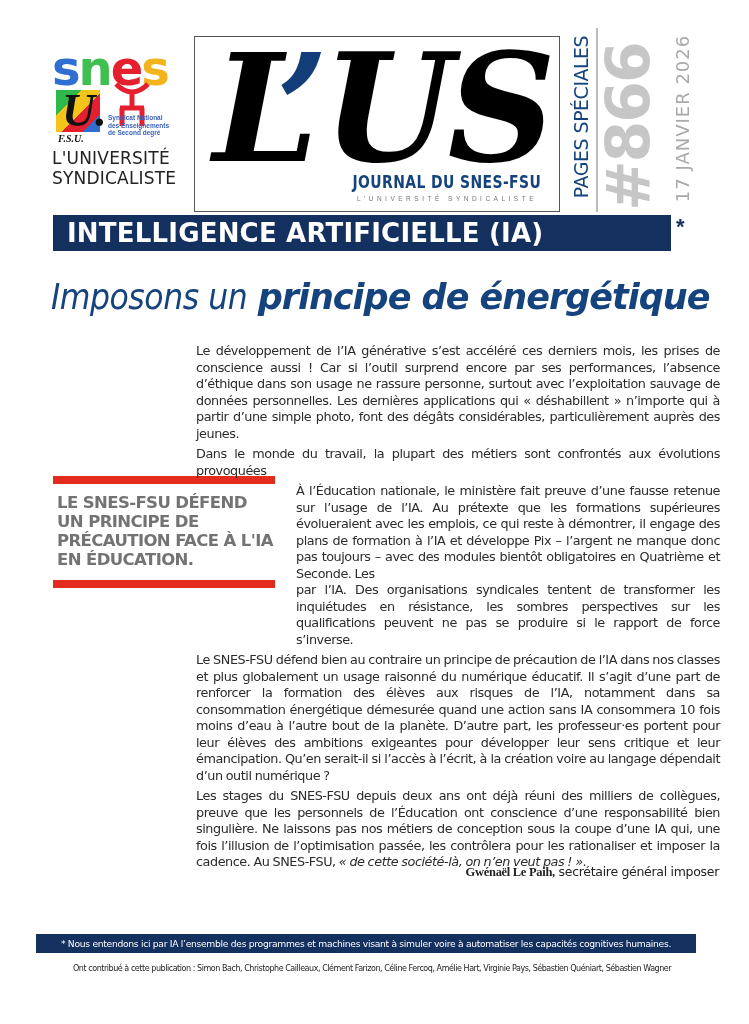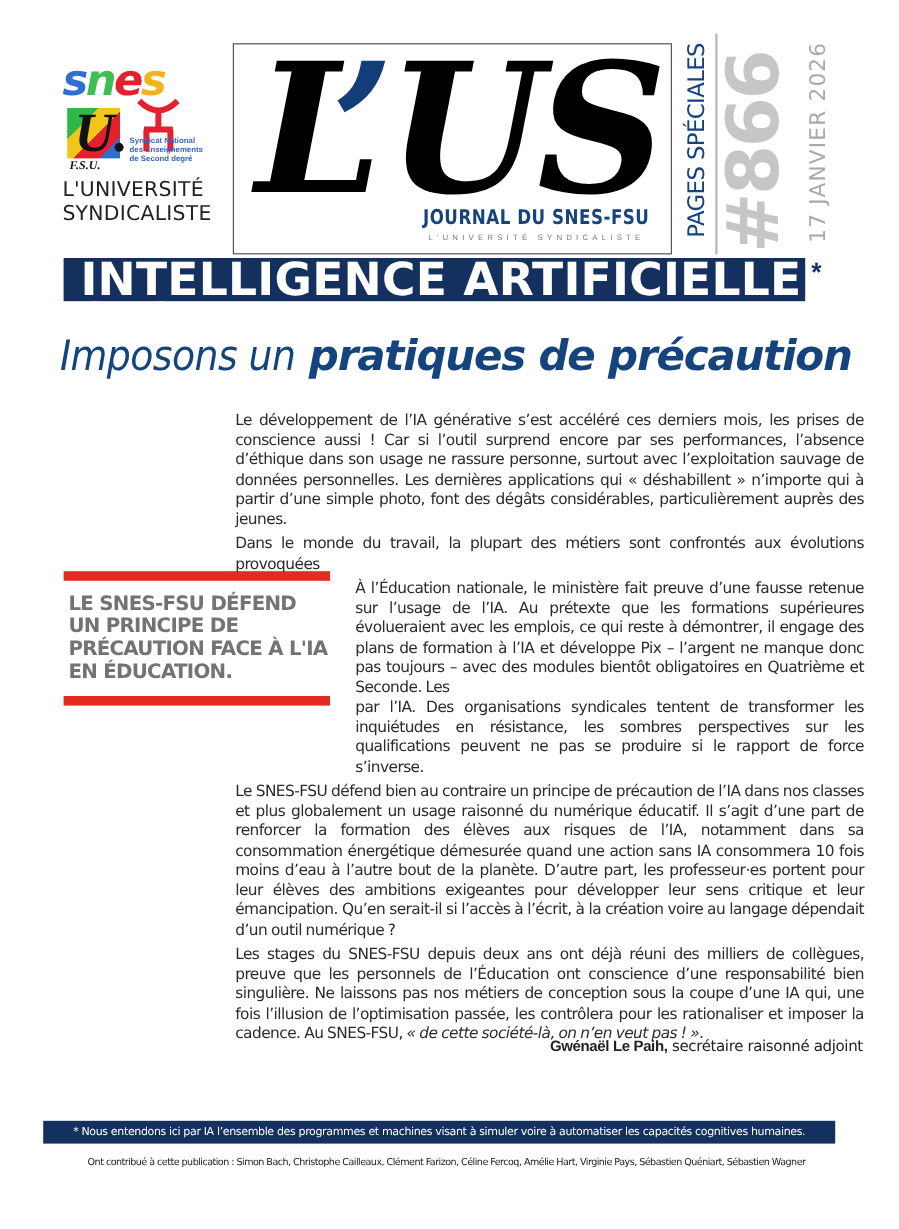--- a/index.html
+++ b/index.html
@@ -1,20 +1,20 @@
 <!DOCTYPE html>
 <html><head>
 <meta charset="utf-8">
 <style>
   html, body { margin:0; padding:0; background:#fff; }
   body { width:749px; height:1024px; position:relative; overflow:hidden; font-family:"Liberation Sans", sans-serif; color:#222; }
 
   
   .logo-block { position:absolute; left:52px; top:48px; width:125px; }
-  .snes-word { position:relative; height:42px; font-family:"DejaVu Sans", sans-serif; font-weight:bold; font-size:36px; line-height:40px; letter-spacing:-2px;font-style:italic; }
+  .snes-word { position:relative; height:42px; font-family:"DejaVu Sans", sans-serif; font-weight:bold; font-size:48px; line-height:40px; letter-spacing:-2px; }
   .snes-word span { display:inline-block; }
   .snes-s1 { color:#2f6fd4; }
   .snes-n  { color:#3fbf4f; }
   .snes-e  { color:#e4202e; }
   .snes-s2 { color:#f2b31b; }
   .snes-mark { position:absolute; left:58px; top:30px; width:44px; height:50px; }
   .fsu-block { position:relative; height:56px; }
   .fsu-square { position:absolute; left:4px; top:0; width:44px; height:42px; background:linear-gradient(135deg,#2fb84a 0 30%,#f3c51a 30% 55%,#e4202e 55% 80%,#2d6ed0 80%); }
   .fsu-u { position:absolute; left:10px; top:-6px; font-family:"Liberation Serif", serif; font-style:italic; font-weight:bold; font-size:46px; color:#111; }
   .fsu-label { position:absolute; left:6px; top:43px; font-family:"Liberation Serif", serif; font-weight:bold; font-style:italic; font-size:10px; color:#111; }
@@ -30,41 +30,41 @@
   .vert-area { position:absolute; left:566px; top:28px; width:140px; height:184px; }
   .pages-spec { position:absolute; left:0; top:0; width:30px; height:184px; border-right:2px solid #bbb; }
   .pages-spec span { position:absolute; left:-77px; top:78px; width:184px; transform:rotate(-90deg); font-family:"DejaVu Sans", sans-serif; font-size:19px; color:#14437e; text-align:center; white-space:nowrap; letter-spacing:-0.5px; }
   .issue-num { position:absolute; left:20px; top:40px; width:120px; height:184px; }
   .issue-num span { position:absolute; left:-50px; top:24px; width:184px; transform:rotate(-90deg); font-family:"DejaVu Sans", sans-serif; font-weight:bold; font-size:60px; color:#c6c6c6; text-align:center; white-space:nowrap; letter-spacing:-2px; }
   .issue-date { position:absolute; left:96px; top:0; width:40px; height:184px; }
   .issue-date span { position:absolute; left:-72px; top:80px; width:184px; transform:rotate(-90deg); font-family:"DejaVu Sans", sans-serif; font-size:18px; color:#a9a9a9; text-align:center; white-space:nowrap; letter-spacing:1px; }
 
   
   .section-bar { position:absolute; left:53px; top:215px; width:618px; height:36px; background:#13305f; }
-  .section-bar span { position:absolute; left:14px; top:1px; font-family:"DejaVu Sans", sans-serif; font-weight:bold; font-size:38px; line-height:34px; color:#fff; letter-spacing:0.2px; }
+  .section-bar span { position:absolute; left:14px; top:1px; font-family:"DejaVu Sans", sans-serif; font-weight:bold; font-size:26px; line-height:34px; color:#fff; letter-spacing:0.2px; }
   .section-star { position:absolute; left:676px; top:214px; font-size:22px; font-weight:bold; color:#13305f; }
 
   .headline { position:absolute; left:0; width:749px; top:277px; text-align:center; font-size:35px; color:#14437e; }
   .headline .light { font-family:"DejaVu Sans", sans-serif; font-style:italic; font-weight:normal; transform:scaleX(0.9); display:inline-block; letter-spacing:-0.5px; }
   .headline .bold { font-family:"DejaVu Sans", sans-serif; font-style:italic; font-weight:bold; letter-spacing:-1px; }
 
   
   .body-text { position:absolute; left:196px; top:343px; width:524px; font-family:"DejaVu Sans", sans-serif; font-size:12.8px; line-height:16.5px; color:#2b2b2b; text-align:justify; letter-spacing:-0.45px; word-spacing:-0.5px; }
   .body-text p { margin:0 0 4px 0; }
   .indent-block { margin-left:100px; }
   .body-text em { font-style:italic; }
 
   
   .pull-quote { position:absolute; left:53px; top:476px; width:222px; }
   .pq-rule { height:8px; background:#e42b1f; }
   .pq-text { margin:9px 0 11px 4px; font-family:"DejaVu Sans", sans-serif; font-weight:bold; font-size:16.5px; line-height:19px; color:#737373; letter-spacing:-0.6px; }
 
   
   .signatures { position:absolute; right:30px; top:863px; text-align:right; font-family:"DejaVu Sans", sans-serif; font-size:12.5px; line-height:17px; color:#222; letter-spacing:-0.3px; }
-  .signatures b { font-family:Liberation Sans, sans-serif; font-weight:bold;text-align:center; }
+  .signatures b { font-family:Liberation Serif, serif; font-weight:bold;text-align:center; }
 
   
   .footnote-bar { position:absolute; left:36px; top:934px; width:660px; height:19px; background:#13305f; color:#fff; font-size:9.2px; line-height:19px; text-align:center; font-family:"DejaVu Sans", sans-serif; letter-spacing:-0.3px; }
   .contributors { position:absolute; left:33px; top:964px; font-family:"DejaVu Sans", sans-serif; font-size:8px; color:#222; letter-spacing:-0.45px; white-space:nowrap;margin-left:40px; }
 </style>
 </head>
 <body>
 
 <div class="logo-block">
   <div class="snes-word">
@@ -110,38 +110,38 @@
       <span>17 JANVIER 2026</span>
     </div>
 </div>
 
 <div class="section-bar">
   <span>INTELLIGENCE ARTIFICIELLE (IA)</span>
 </div>
 <div class="section-star">*</div>
 
 <div class="headline">
-  <span class="light">Imposons un </span><span class="bold">pratiques de précaution</span>
+  <span class="light">Imposons un </span><span class="bold">principe de énergétique</span>
 </div>
 
 <div class="pull-quote">
   <div class="pq-rule"></div>
   <div class="pq-text">LE SNES-FSU DÉFEND UN PRINCIPE DE PRÉCAUTION FACE À L'IA EN ÉDUCATION.</div>
   <div class="pq-rule"></div>
 </div>
 
 <div class="body-text">
   <p>Le développement de l’IA générative s’est accéléré ces derniers mois, les prises de conscience aussi ! Car si l’outil surprend encore par ses performances, l’absence d’éthique dans son usage ne rassure personne, surtout avec l’exploitation sauvage de données personnelles. Les dernières applications qui « déshabillent » n’importe qui à partir d’une simple photo, font des dégâts considérables, particulièrement auprès des jeunes.</p>
   <p style="margin-bottom:4px;"><span>Dans le monde du travail, la plupart des métiers sont confrontés aux évolutions provoquées</span></p>
   <div class="indent-block">
     <p style="margin-bottom:0;">À l’Éducation nationale, le ministère fait preuve d’une fausse retenue sur l’usage de l’IA. Au prétexte que les formations supérieures évolueraient avec les emplois, ce qui reste à démontrer, il engage des plans de formation à l’IA et développe Pix – l’argent ne manque donc pas toujours – avec des modules bientôt obligatoires en Quatrième et Seconde. Les</p>
     <p>par l’IA. Des organisations syndicales tentent de transformer les inquiétudes en résistance, les sombres perspectives sur les qualifications peuvent ne pas se produire si le rapport de force s’inverse.</p>
   </div>
   <p>Le SNES-FSU défend bien au contraire un principe de précaution de l’IA dans nos classes et plus globalement un usage raisonné du numérique éducatif. Il s’agit d’une part de renforcer la formation des élèves aux risques de l’IA, notamment dans sa consommation énergétique démesurée quand une action sans IA consommera 10 fois moins d’eau à l’autre bout de la planète. D’autre part, les professeur·es portent pour leur élèves des ambitions exigeantes pour développer leur sens critique et leur émancipation. Qu’en serait-il si l’accès à l’écrit, à la création voire au langage dépendait d’un outil numérique ?</p>
   <p><span>Les stages du SNES-FSU depuis deux ans ont déjà réuni des milliers de collègues, preuve que les personnels de l’Éducation ont conscience d’une responsabilité bien singulière. Ne laissons pas nos métiers de conception sous la coupe d’une IA qui, une fois l’illusion de l’optimisation passée, les contrôlera pour les rationaliser et imposer la cadence. Au SNES-FSU, </span><em>« de cette société-là, on n’en veut pas ! »</em><span>.</span></p>
 </div>
 
 <div class="signatures">
-  <div><b>Gwénaël Le Paih,</b><span> secrétaire raisonné adjoint</span></div>
+  <div><b>Gwénaël Le Paih,</b><span> secrétaire général imposer</span></div>
 </div>
 
 <div class="footnote-bar">* Nous entendons ici par IA l’ensemble des programmes et machines visant à simuler voire à automatiser les capacités cognitives humaines.</div>
 <div class="contributors">Ont contribué à cette publication : Simon Bach, Christophe Cailleaux, Clément Farizon, Céline Fercoq, Amélie Hart, Virginie Pays, Sébastien Quéniart, Sébastien Wagner</div>
 
 </body></html>

